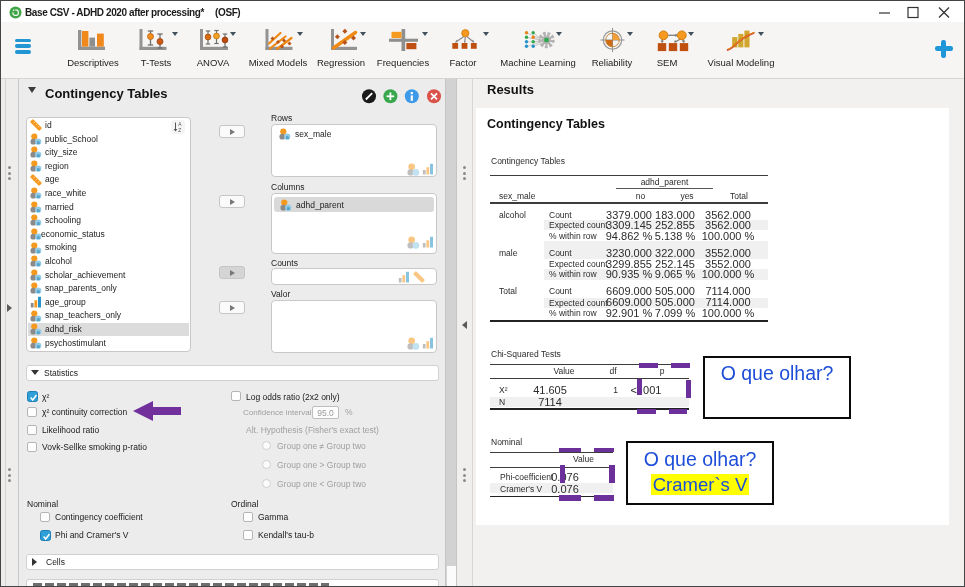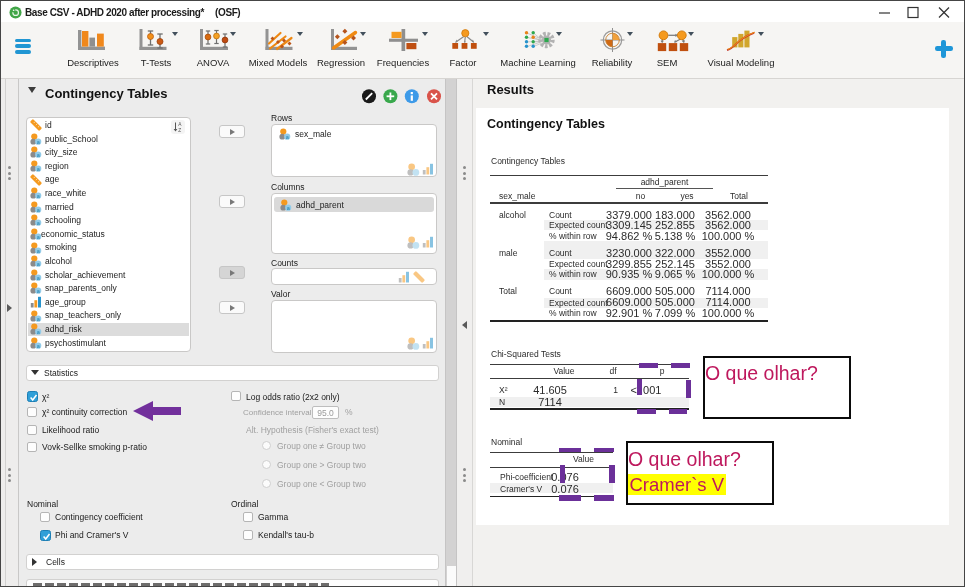--- a/index.html
+++ b/index.html
@@ -30,21 +30,21 @@
 .vitem{position:absolute;font-size:8.5px;color:#222;white-space:nowrap;transform:translateY(-50%);}
 .stripe{position:absolute;background:#f0f0f0;}
 .rule{position:absolute;background:#3c3c3c;}
 .num{position:absolute;font-size:11px;color:#2b2b2b;text-align:center;transform:translateY(-50%);}
 .ctr{position:absolute;font-size:8.5px;color:#2b2b2b;text-align:center;transform:translate(-50%,-50%);white-space:nowrap;}
 .lft{position:absolute;font-size:8.5px;color:#2b2b2b;transform:translateY(-50%);white-space:nowrap;}
 .pd{position:absolute;background:#6b3099;}
 .tbtn{position:absolute;width:26px;height:13px;background:#fafafa;border:1px solid #c6c6c6;border-radius:3px;}
 .tbtn::after{content:'';position:absolute;left:9.5px;top:2.5px;width:0;height:0;border-top:3.2px solid transparent;border-bottom:3.2px solid transparent;border-left:5.2px solid #787878;}
 .annbox{position:absolute;background:#fff;border:2.5px solid #0b0b0b;}
-.anntxt{font-size:19.5px;color:#be185d;text-align:left;line-height:25px;}
+.anntxt{font-size:19.5px;color:#1d4ed8;text-align:center;line-height:25px;}
 .hl{background:#ffff00;padding:0 3px;}
 </style></head>
 <body>
 <div id="win">
   <div id="titlebar">
     <svg class="abs" style="left:7.5px;top:5px" width="13" height="13" viewBox="0 0 14 14">
         <circle cx="7" cy="7" r="6.5" fill="#41a547"></circle>
         <path d="M7.2 4.2a3 3 0 1 1-3 3" fill="none" stroke="#e8f5e8" stroke-width="1.3" stroke-linecap="round"></path>
         <circle cx="5" cy="4.6" r="0.9" fill="#e8f5e8"></circle>
       </svg>

